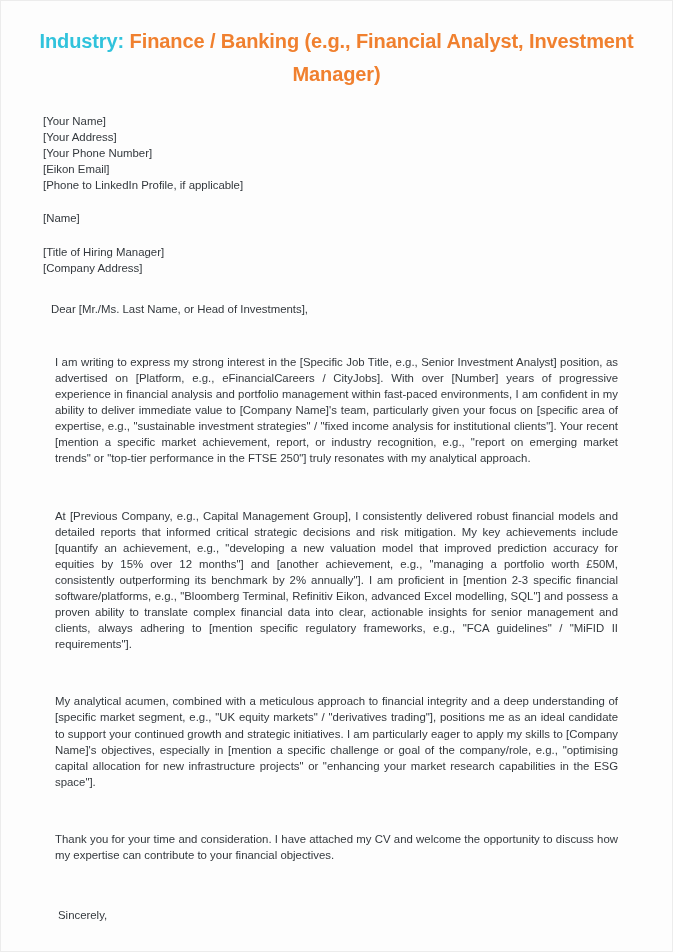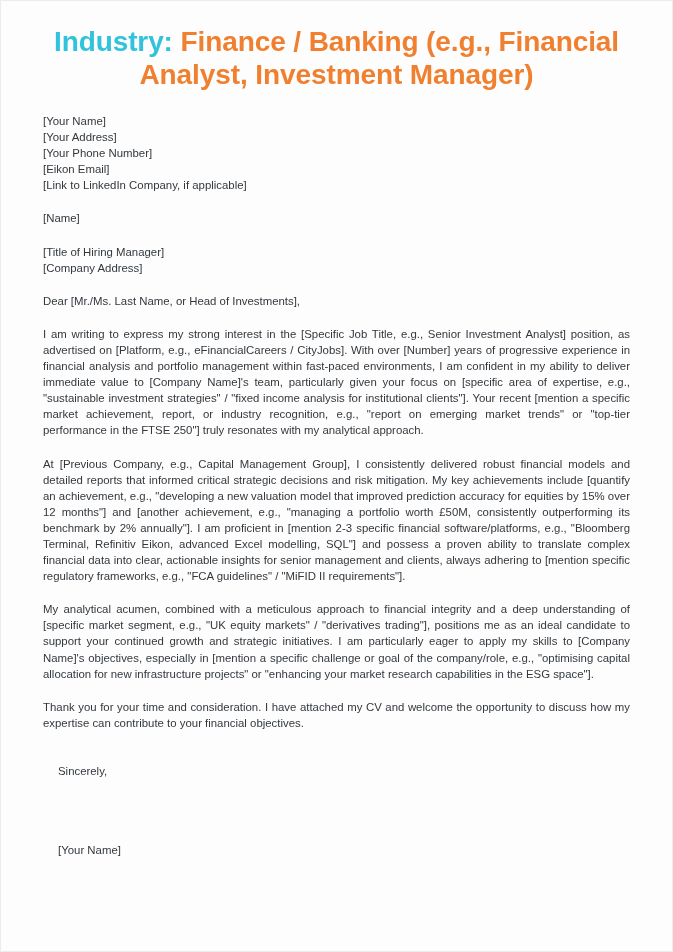--- a/index.html
+++ b/index.html
@@ -16,21 +16,21 @@
     height: 952px;
     background: #fdfdfd;
     box-sizing: border-box;
     border: 1px solid #ececec;
     overflow: hidden;
   }
   .doc-title {
     margin: 0;
     padding: 24px 26px 0 26px;
     text-align: center;
-    font-size: 28px;
+    font-size: 20px;
     line-height: 33px;
     font-weight: bold;
     letter-spacing: -0.1px;
   }
   .title-industry {
     color: #31c3dc;
   }
   .title-role {
     color: #f0802f;
   }
@@ -49,27 +49,27 @@
     line-height: 16.1px;
     white-space: nowrap;
   }
   .spacer-sm { height: 16px; }
   .spacer-md { height: 17px; }
   .para {
     color: #33383d;
     font-size: 11.4px;
     line-height: 16.1px;
     text-align: justify;
-    margin: 0;
+    margin: 12px;
   }
   .salutation {
     color: #33383d;
     font-size: 11.4px;
     line-height: 16.1px;
-    margin: 0;
+    margin: 8px;
   }
   .closing {
     color: #33383d;
     font-size: 11.4px;
     line-height: 16.1px;
     margin: 15px;
   }
 </style>
 </head>
 <body>
@@ -78,21 +78,21 @@
 
   <h1 class="doc-title"><span class="title-industry">Industry:</span><span class="title-role"> Finance / Banking (e.g., Financial Analyst, Investment Manager)</span></h1>
 
   <div class="body-area">
 
     <div class="block">
       <div class="addr-line">[Your Name]</div>
       <div class="addr-line">[Your Address]</div>
       <div class="addr-line">[Your Phone Number]</div>
       <div class="addr-line">[Eikon Email]</div>
-      <div class="addr-line">[Link to LinkedIn Company, if applicable]</div>
+      <div class="addr-line">[Phone to LinkedIn Profile, if applicable]</div>
     </div>
 
     <div class="spacer-md"></div>
 
     <div class="addr-line">[Name]</div>
 
     <div class="spacer-md"></div>
 
     <div class="block">
       <div class="addr-line">[Title of Hiring Manager]</div>

